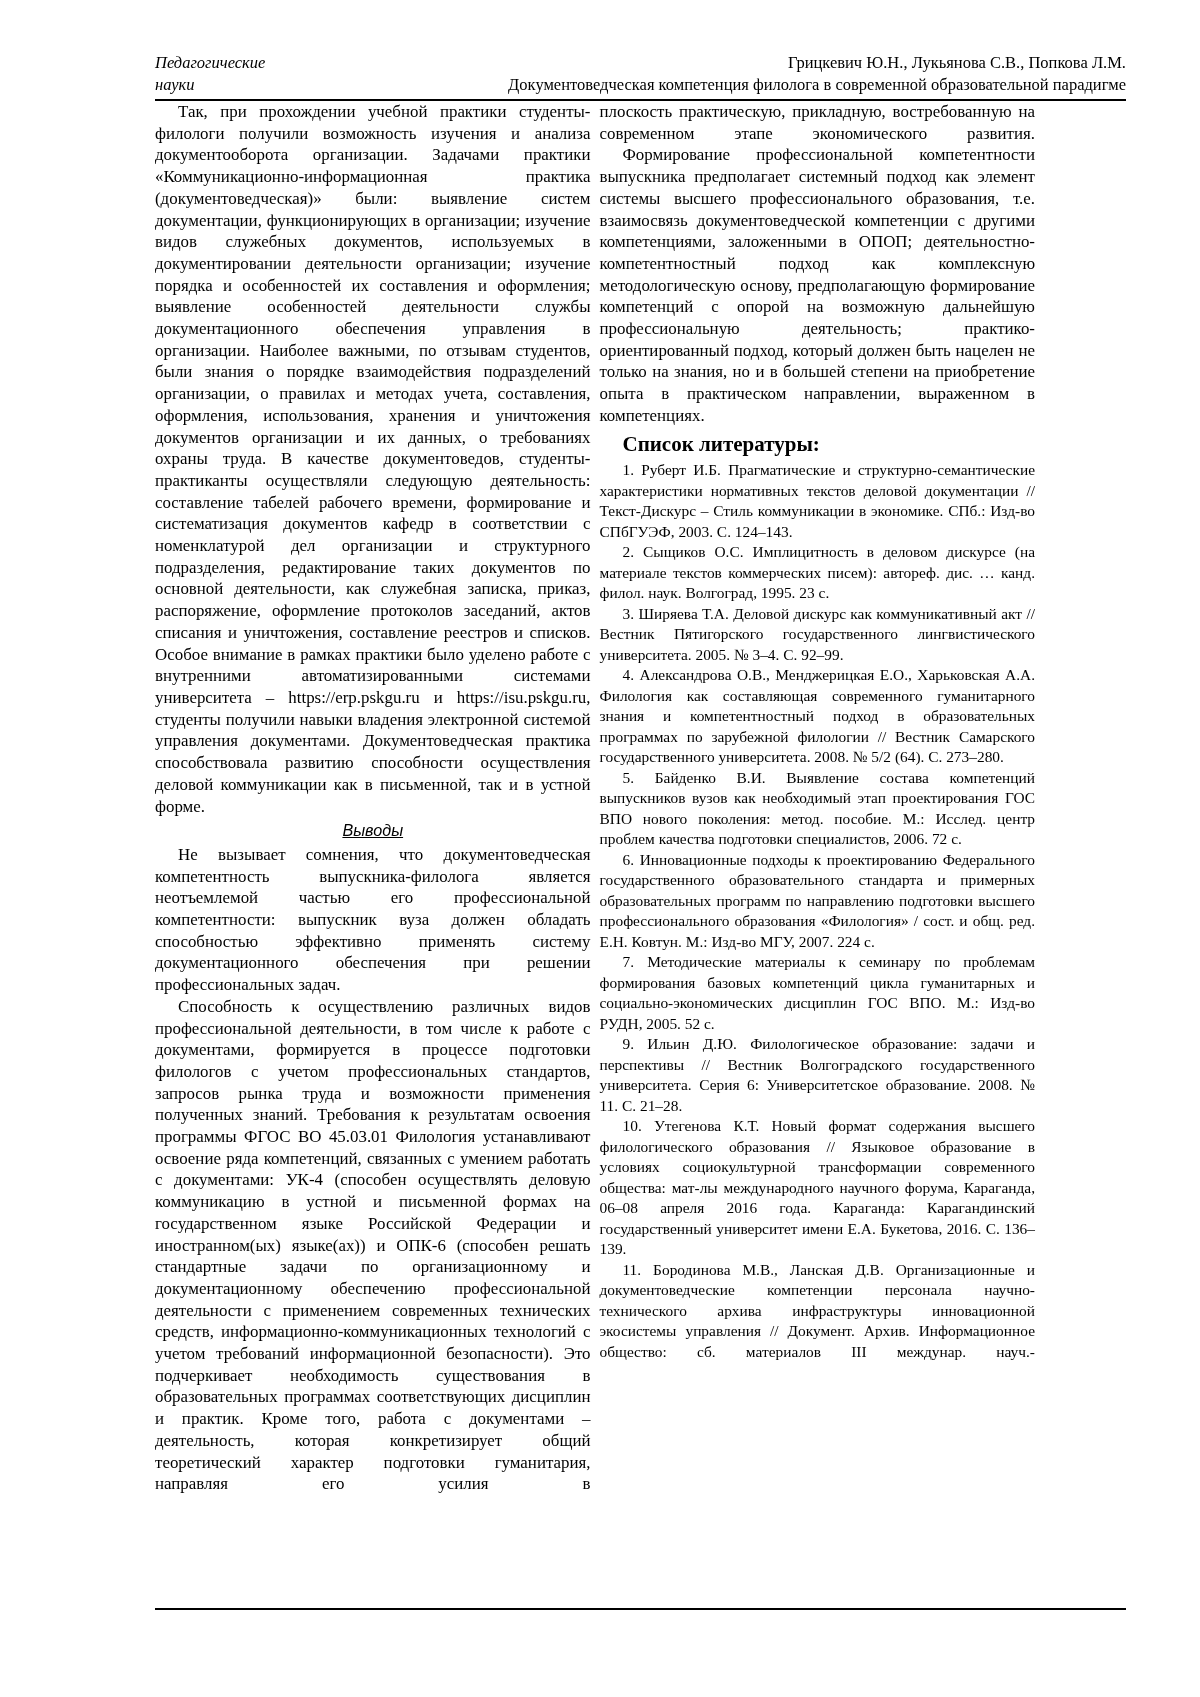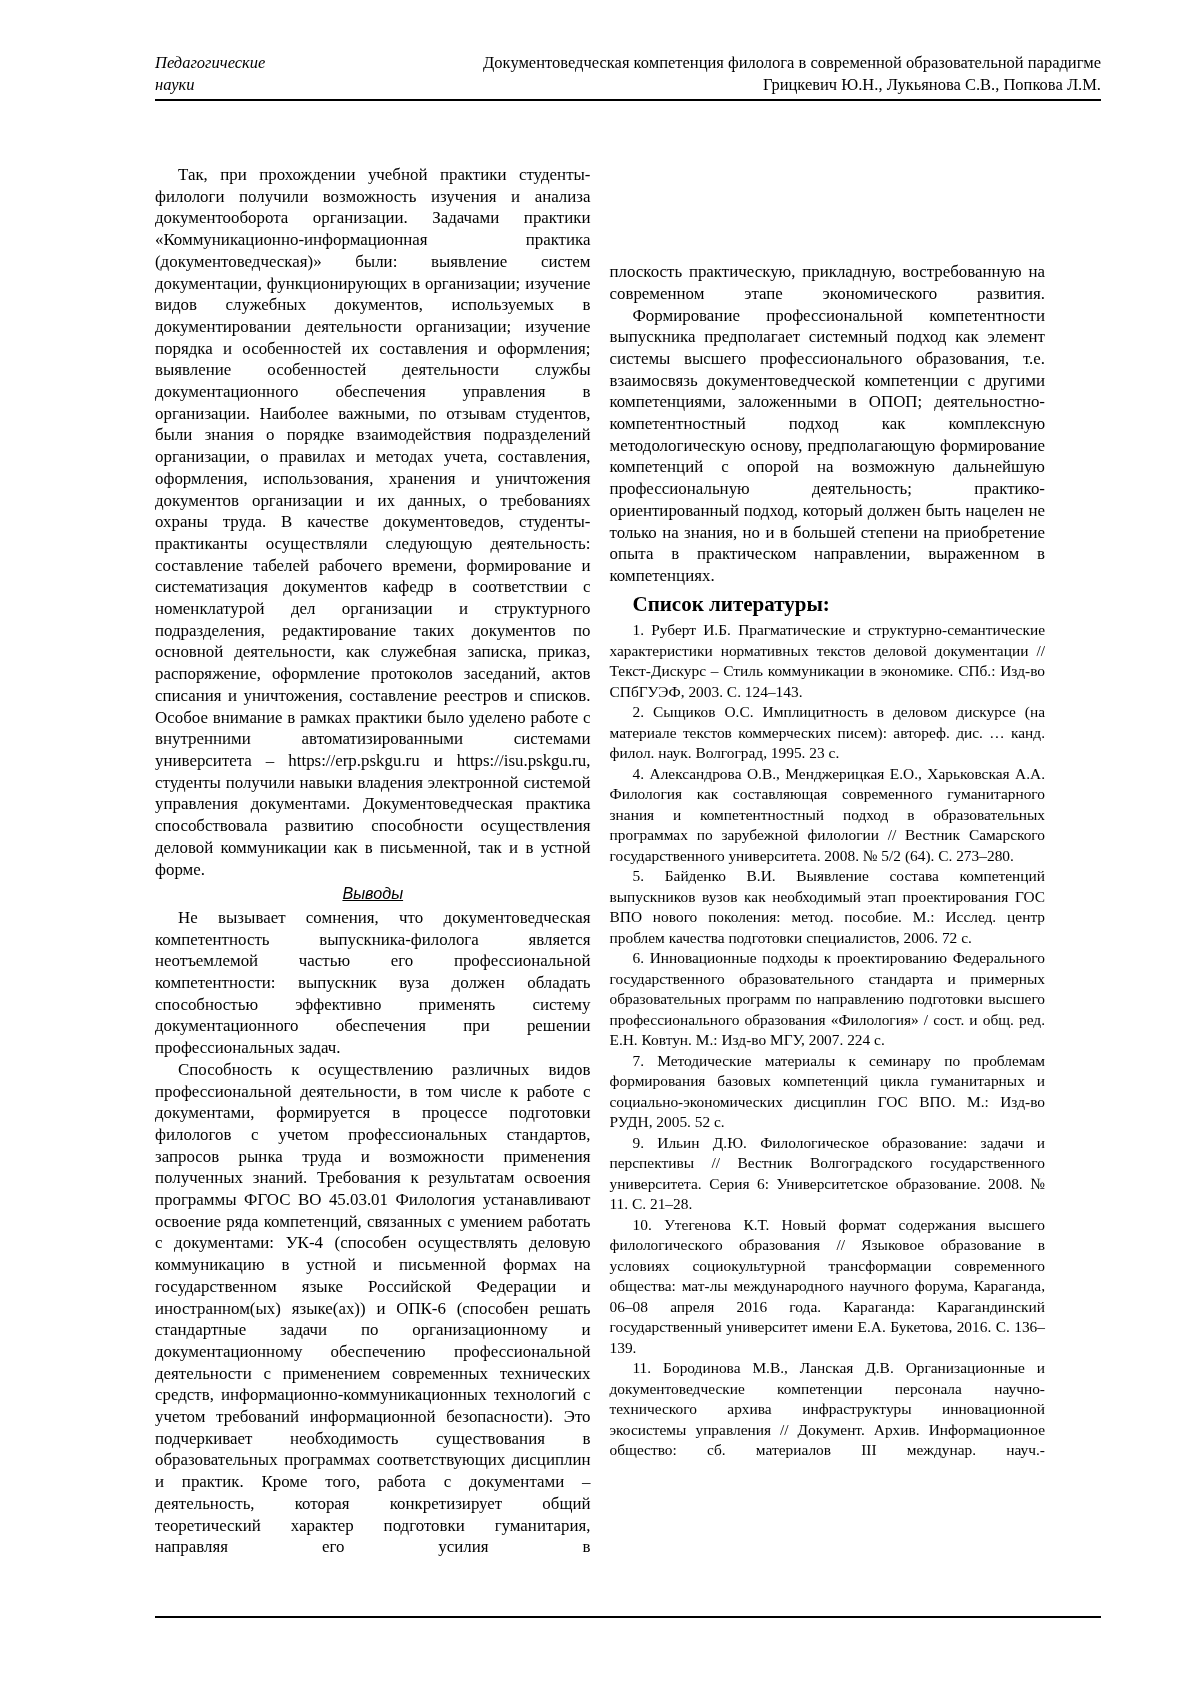--- a/index.html
+++ b/index.html
@@ -4,45 +4,43 @@
 <style>
   * { margin: 0; padding: 0; box-sizing: border-box; }
   html, body { background: #ffffff; }
   .page {
     position: relative;
     width: 1200px;
     height: 1697px;
     margin: 0 auto;
     background: #ffffff;
     color: #000000;
-    padding: 52px 99px 0 155px;
+    padding: 52px 74px 0 155px;
     font-family: "Liberation Serif", "DejaVu Serif", serif;
     overflow: hidden;
   }
   header.running-head {
     display: flex;
     justify-content: space-between;
     align-items: flex-end;
     font-size: 16.5px;
     line-height: 22px;
   }
   .head-left { font-style: italic; white-space: pre-line; }
   .head-right { text-align: right; }
   .rule {
     border: none;
     border-top: 2.5px solid #000;
     margin-top: 3px;
   }
   main.columns {
     display: flex;
-    gap: 19px;
-    margin-top: 8px;
+    gap: 9px;
     height: 1504px;
     overflow: hidden;
-    align-items: center;
   }
   .col {
     width: 435.5px;
     text-align: justify;
     font-size: 16.9px;
     line-height: 21.7px;
   }
   .col p { text-indent: 23px; hyphens: auto; }
   .no-indent { text-indent: 0 !important; }
   .justify-last { text-align-last: justify; }
@@ -76,42 +74,43 @@
 </style>
 </head>
 <body>
 
 <div class="page">
 
   <header class="running-head">
     <div class="head-left">Педагогические
 науки</div>
     <div class="head-right">
+      <div>Грицкевич Ю.Н., Лукьянова С.В., Попкова Л.М.</div>
       <div>Документоведческая компетенция филолога в современной образовательной парадигме</div>
-      <div>Грицкевич Ю.Н., Лукьянова С.В., Попкова Л.М.</div>
     </div>
   </header>
 
   <hr class="rule">
 
   <main class="columns">
 
     <section class="col">
       <p>Так, при прохождении учебной практики студенты-филологи получили возможность изучения и анализа документооборота организации. Задачами практики «Коммуникационно-информационная практика (документоведческая)» были: выявление систем документации, функционирующих в организации; изучение видов служебных документов, используемых в документировании деятельности организации; изучение порядка и особенностей их составления и оформления; выявление особенностей деятельности службы документационного обеспечения управления в организации. Наиболее важными, по отзывам студентов, были знания о порядке взаимодействия подразделений организации, о правилах и методах учета, составления, оформления, использования, хранения и уничтожения документов организации и их данных, о требованиях охраны труда. В качестве документоведов, студенты-практиканты осуществляли следующую деятельность: составление табелей рабочего времени, формирование и систематизация документов кафедр в соответствии с номенклатурой дел организации и структурного подразделения, редактирование таких документов по основной деятельности, как служебная записка, приказ, распоряжение, оформление протоколов заседаний, актов списания и уничтожения, составление реестров и списков. Особое внимание в рамках практики было уделено работе с внутренними автоматизированными системами университета – https://erp.pskgu.ru и https://isu.pskgu.ru, студенты получили навыки владения электронной системой управления документами. Документоведческая практика способствовала развитию способности осуществления деловой коммуникации как в письменной, так и в устной форме.</p>
       <p class="section-heading">Выводы</p>
       <p>Не вызывает сомнения, что документоведческая компетентность выпускника-филолога является неотъемлемой частью его профессиональной компетентности: выпускник вуза должен обладать способностью эффективно применять систему документационного обеспечения при решении профессиональных задач.</p>
       <p class="justify-last">Способность к осуществлению различных видов профессиональной деятельности, в том числе к работе с документами, формируется в процессе подготовки филологов с учетом профессиональных стандартов, запросов рынка труда и возможности применения полученных знаний. Требования к результатам освоения программы ФГОС ВО 45.03.01 Филология устанавливают освоение ряда компетенций, связанных с умением работать с документами: УК-4 (способен осуществлять деловую коммуникацию в устной и письменной формах на государственном языке Российской Федерации и иностранном(ых) языке(ах)) и ОПК-6 (способен решать стандартные задачи по организационному и документационному обеспечению профессиональной деятельности с применением современных технических средств, информационно-коммуникационных технологий с учетом требований информационной безопасности). Это подчеркивает необходимость существования в образовательных программах соответствующих дисциплин и практик. Кроме того, работа с документами – деятельность, которая конкретизирует общий теоретический характер подготовки гуманитария, направляя его усилия в</p>
     </section>
 
     <section class="col">
       <p class="no-indent justify-last">плоскость практическую, прикладную, востребованную на современном этапе экономического развития.</p>
       <p>Формирование профессиональной компетентности выпускника предполагает системный подход как элемент системы высшего профессионального образования, т.е. взаимосвязь документоведческой компетенции с другими компетенциями, заложенными в ОПОП; деятельностно-компетентностный подход как комплексную методологическую основу, предполагающую формирование компетенций с опорой на возможную дальнейшую профессиональную деятельность; практико-ориентированный подход, который должен быть нацелен не только на знания, но и в большей степени на приобретение опыта в практическом направлении, выраженном в компетенциях.</p>
       <p class="refs-heading">Список литературы:</p>
       <p class="ref">1. Руберт И.Б. Прагматические и структурно-семантические характеристики нормативных текстов деловой документации // Текст-Дискурс – Стиль коммуникации в экономике. СПб.: Изд-во СПбГУЭФ, 2003. С. 124–143.</p>
       <p class="ref">2. Сыщиков О.С. Имплицитность в деловом дискурсе (на материале текстов коммерческих писем): автореф. дис. … канд. филол. наук. Волгоград, 1995. 23 с.</p>
+      <p class="ref">3. Ширяева Т.А. Деловой дискурс как коммуникативный акт // Вестник Пятигорского государственного лингвистического университета. 2005. № 3–4. С. 92–99.</p>
       <p class="ref">4. Александрова О.В., Менджерицкая Е.О., Харьковская А.А. Филология как составляющая современного гуманитарного знания и компетентностный подход в образовательных программах по зарубежной филологии // Вестник Самарского государственного университета. 2008. № 5/2 (64). С. 273–280.</p>
       <p class="ref">5. Байденко В.И. Выявление состава компетенций выпускников вузов как необходимый этап проектирования ГОС ВПО нового поколения: метод. пособие. М.: Исслед. центр проблем качества подготовки специалистов, 2006. 72 с.</p>
       <p class="ref">6. Инновационные подходы к проектированию Федерального государственного образовательного стандарта и примерных образовательных программ по направлению подготовки высшего профессионального образования «Филология» / сост. и общ. ред. Е.Н. Ковтун. М.: Изд-во МГУ, 2007. 224 с.</p>
       <p class="ref">7. Методические материалы к семинару по проблемам формирования базовых компетенций цикла гуманитарных и социально-экономических дисциплин ГОС ВПО. М.: Изд-во РУДН, 2005. 52 с.</p>
       <p class="ref">9. Ильин Д.Ю. Филологическое образование: задачи и перспективы // Вестник Волгоградского государственного университета. Серия 6: Университетское образование. 2008. № 11. С. 21–28.</p>
       <p class="ref">10. Утегенова К.Т. Новый формат содержания высшего филологического образования // Языковое образование в условиях социокультурной трансформации современного общества: мат-лы международного научного форума, Караганда, 06–08 апреля 2016 года. Караганда: Карагандинский государственный университет имени Е.А. Букетова, 2016. С. 136–139.</p>
       <p class="ref justify-last">11. Бородинова М.В., Ланская Д.В. Организационные и документоведческие компетенции персонала научно-технического архива инфраструктуры инновационной экосистемы управления // Документ. Архив. Информационное общество: сб. материалов III междунар. науч.-</p>
     </section>
 
   </main>

